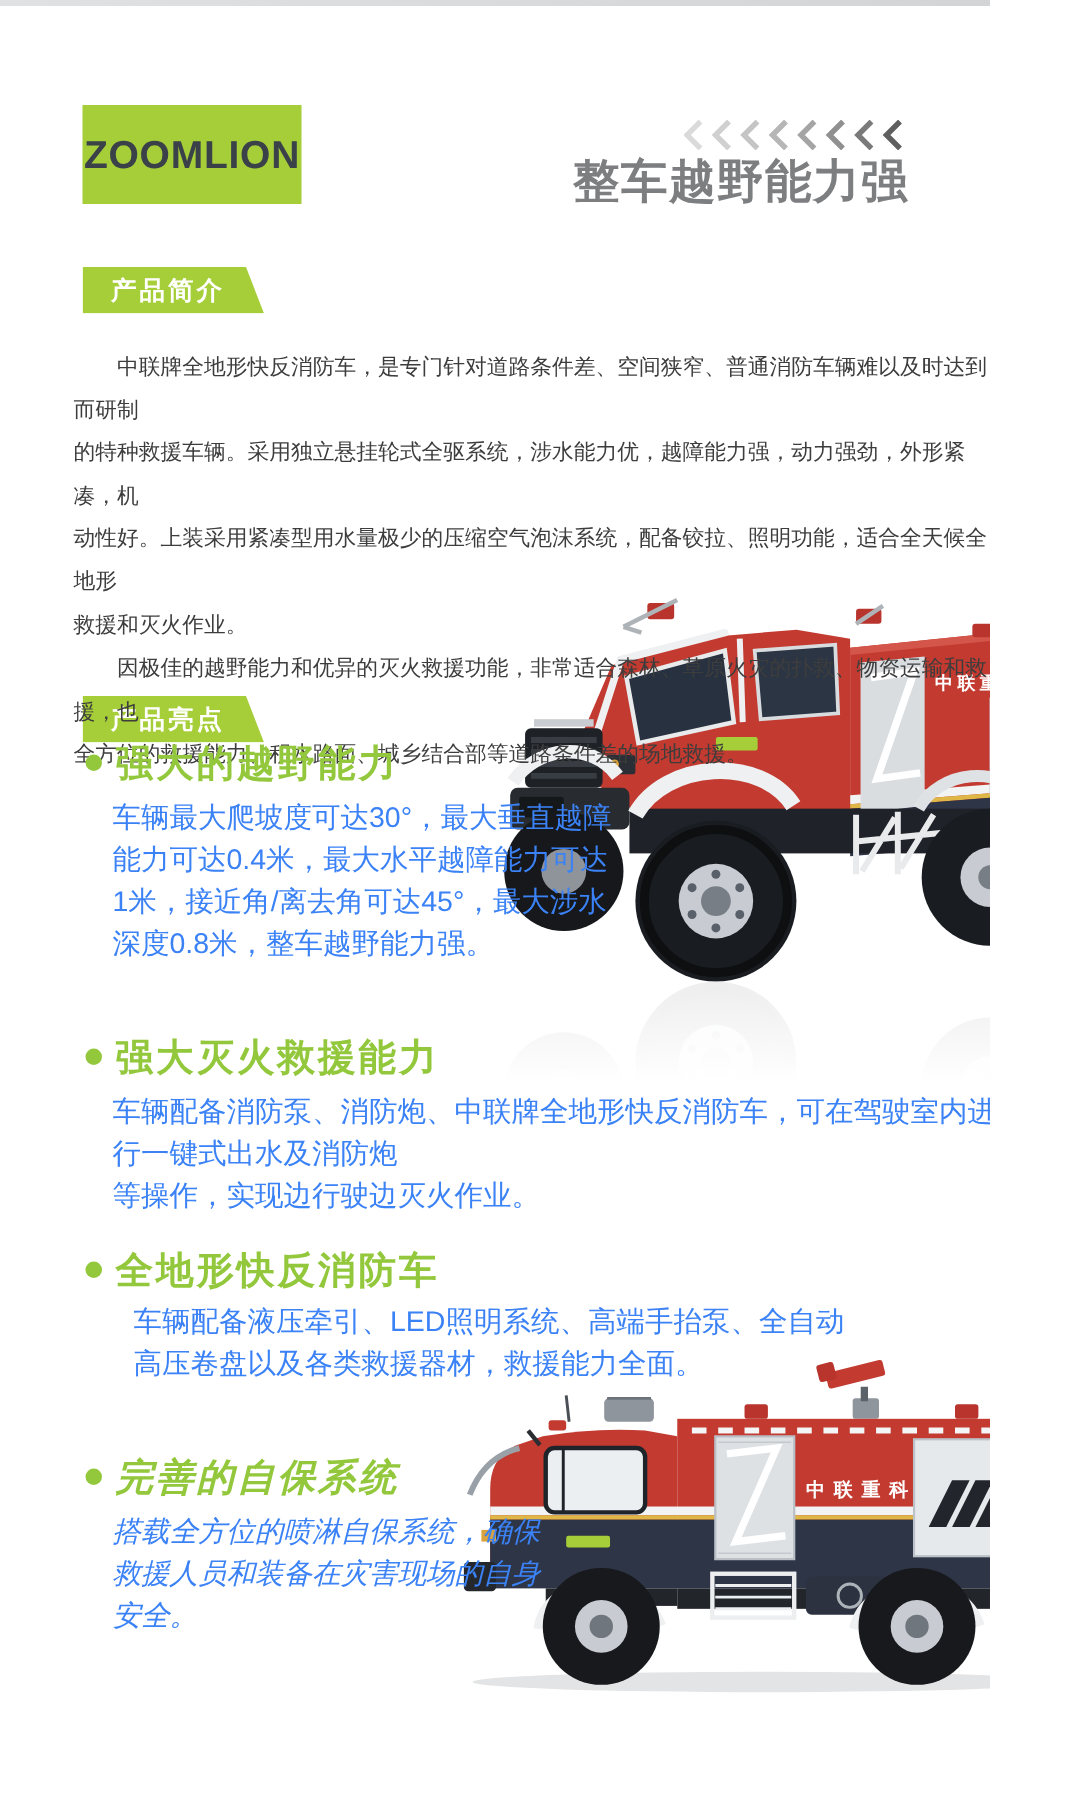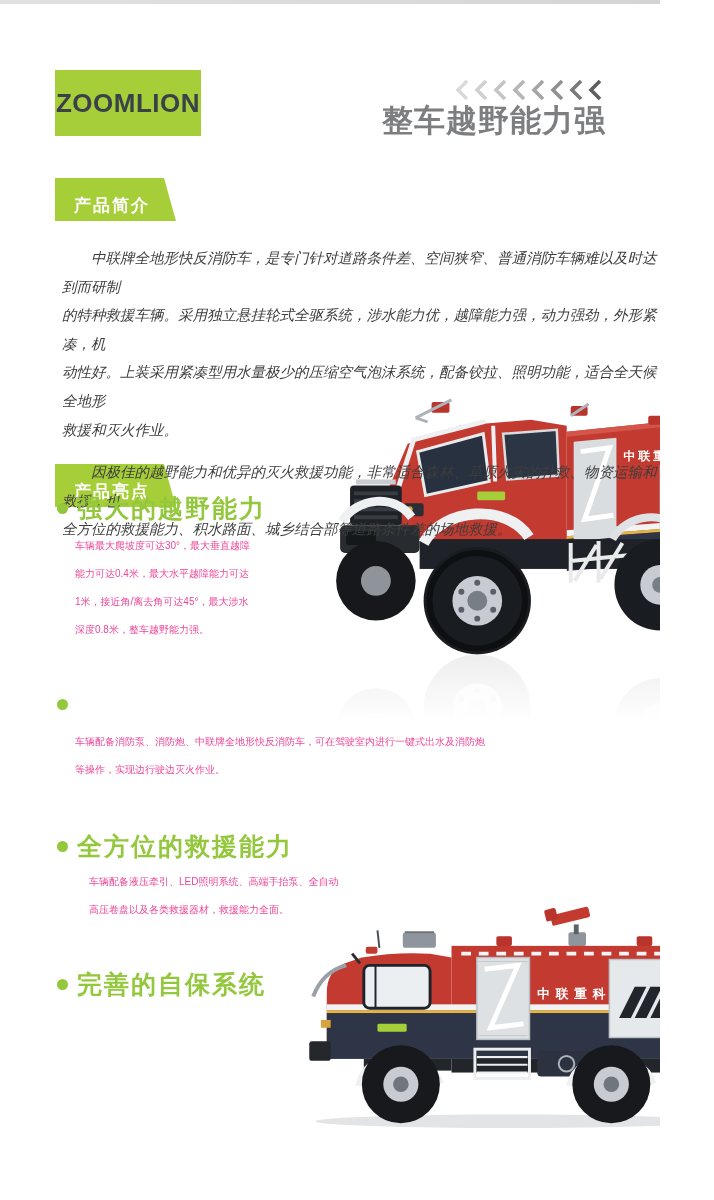--- a/index.html
+++ b/index.html
@@ -7,37 +7,37 @@
     position:relative;width:660px;height:1200px;background:#ffffff;overflow:hidden;
     font-family:"Liberation Sans","DejaVu Sans",sans-serif;
   }
   .top-strip{position:absolute;left:0;top:0;width:714px;height:4px;background:linear-gradient(to right,#e0e1e2,#d2d3d4);}
   .logo{position:absolute;left:55px;top:70px;width:146px;height:66px;background:#a6ce39;
         display:flex;align-items:center;justify-content:center;}
   .logo span{font-size:26px;font-weight:bold;color:#3a4149;letter-spacing:.5px;}
   .chevrons{position:absolute;right:54px;top:80px;}
   .title{position:absolute;right:54px;top:100px;font-size:31px;font-weight:bold;color:#7d7e80;letter-spacing:1px;}
   .badge{position:absolute;left:55px;height:31px;line-height:31px;background:#a6ce39;color:#ffffff;
-         font-size:17px;font-weight:bold;letter-spacing:2px;padding:12px 26px 0 19px;
+         font-size:17px;font-weight:bold;letter-spacing:2px;padding:0 26px 0 19px;
          clip-path:polygon(0 0,calc(100% - 12px) 0,100% 100%,0 100%);}
   .badge-intro{top:178px;}
   .badge-highlights{top:464px;}
   .intro-text{position:absolute;left:48px;top:230px;width:624px;z-index:2;
               font-size:14.5px;line-height:28.6px;color:#3d3d3d;}
-  .intro-text p{margin:14px;text-indent:2em;white-space:pre-line;font-style:italic;}
+  .intro-text p{margin:1px;text-indent:2em;white-space:pre-line;}
   .hl{position:absolute;left:57px;z-index:2;}
   .hl-head{display:flex;align-items:center;gap:9px;height:32px;}
   .dot{width:11px;height:11px;border-radius:50%;background:#93c83d;flex:0 0 auto;}
   .hl-title{font-size:25px;font-weight:bold;color:#93c83d;letter-spacing:2px;}
-  .hl-body{margin:8px 0 0 18px;font-size:10px;line-height:28px;color:#ec4899;white-space:pre-line;}
+  .hl-body{margin:8px 0 0 18px;font-size:19px;line-height:28px;color:#3b82f6;white-space:pre-line;}
   .hl1{top:492px;width:370px;}
   .hl2{top:688px;width:624px;}
   .hl3{top:830px;width:600px;}
   .hl3 .hl-body{margin-top:6px;margin-left:32px;}
-  .hl4{top:968px;width:320px;}
+  .hl4{top:968px;width:320px;font-style:italic;}
   .truck1{position:absolute;left:332px;top:392px;width:382px;height:330px;z-index:1;}
   .truck2{position:absolute;left:305px;top:903px;width:409px;height:229px;z-index:1;}
   svg{display:block;}
 </style>
 </head>
 <body>
 
 <div class="page">
   <div class="top-strip"></div>
 
@@ -155,39 +155,43 @@
     </div>
     <p class="hl-body">车辆最大爬坡度可达30°，最大垂直越障
 能力可达0.4米，最大水平越障能力可达
 1米，接近角/离去角可达45°，最大涉水
 深度0.8米，整车越野能力强。</p>
   </div>
 
   <div class="hl hl2">
     <div class="hl-head">
       <span class="dot"></span>
+      <span class="hl-title">强大灭火救援能力</span>
     </div>
     <p class="hl-body">车辆配备消防泵、消防炮、中联牌全地形快反消防车，可在驾驶室内进行一键式出水及消防炮
 等操作，实现边行驶边灭火作业。</p>
   </div>
 
   <div class="hl hl3">
     <div class="hl-head">
       <span class="dot"></span>
-      <span class="hl-title">全方位的救援能力</span>
+      <span class="hl-title">全地形快反消防车</span>
     </div>
     <p class="hl-body">车辆配备液压牵引、LED照明系统、高端手抬泵、全自动
 高压卷盘以及各类救援器材，救援能力全面。</p>
   </div>
 
   <div class="hl hl4">
     <div class="hl-head">
       <span class="dot"></span>
       <span class="hl-title">完善的自保系统</span>
     </div>
+    <p class="hl-body">搭载全方位的喷淋自保系统，确保
+救援人员和装备在灾害现场的自身
+安全。</p>
   </div>
 
   <div class="truck2">
     <svg width="409" height="229" viewBox="0 0 419 235">
       <ellipse cx="210" cy="224" rx="200" ry="7" fill="#e3e4e5"></ellipse>
       <path d="M398,58 L398,160 M408,58 L408,160 M398,70 h10 M398,86 h10 M398,102 h10 M398,118 h10 M398,134 h10 M398,150 h10" stroke="#9aa0a7" stroke-width="3" fill="none"></path>
 
       <rect x="100" y="30" width="34" height="16" rx="3" fill="#8f959c"></rect>
       <path d="M102,30 h30" stroke="#6d737a" stroke-width="2"></path>
       <rect x="196" y="34" width="16" height="10" rx="2" fill="#b8342c"></rect>

